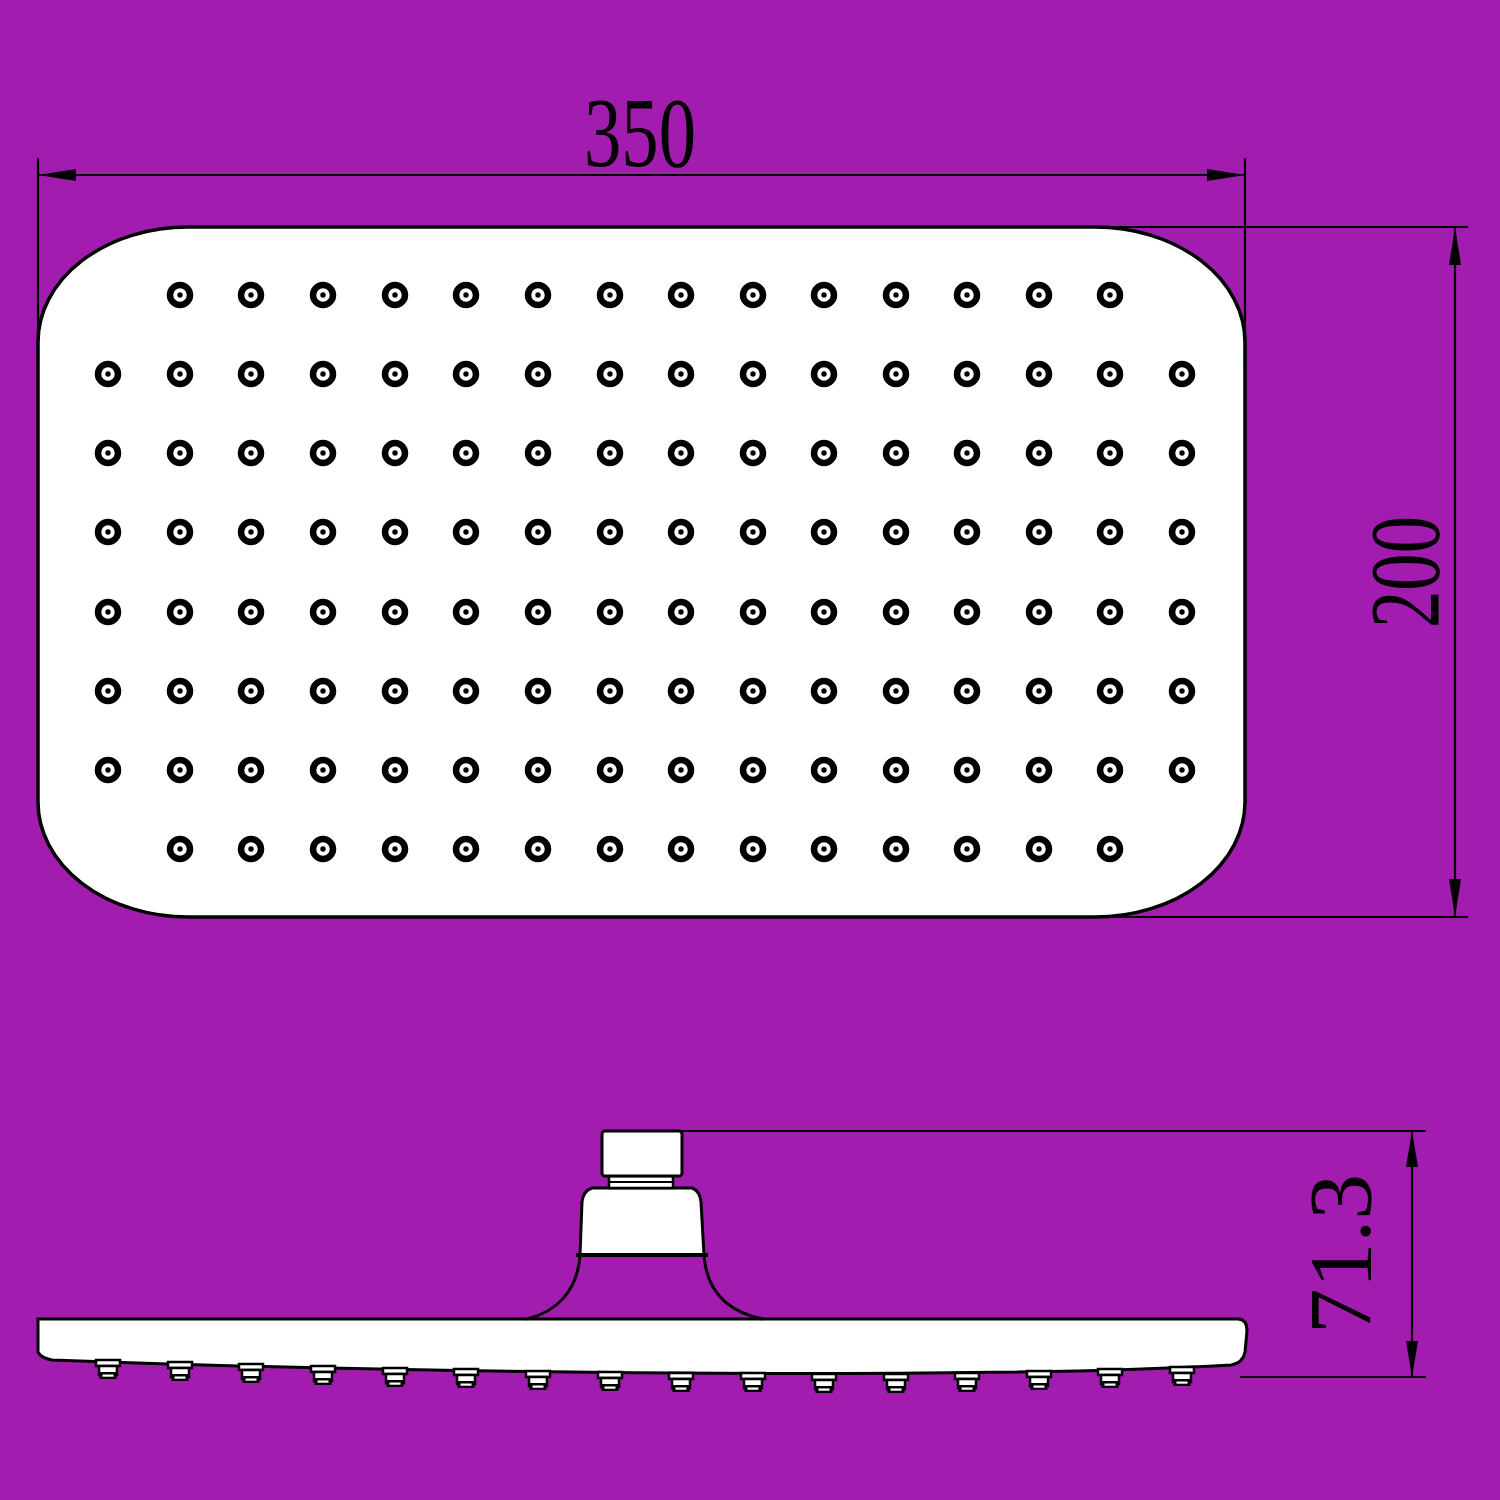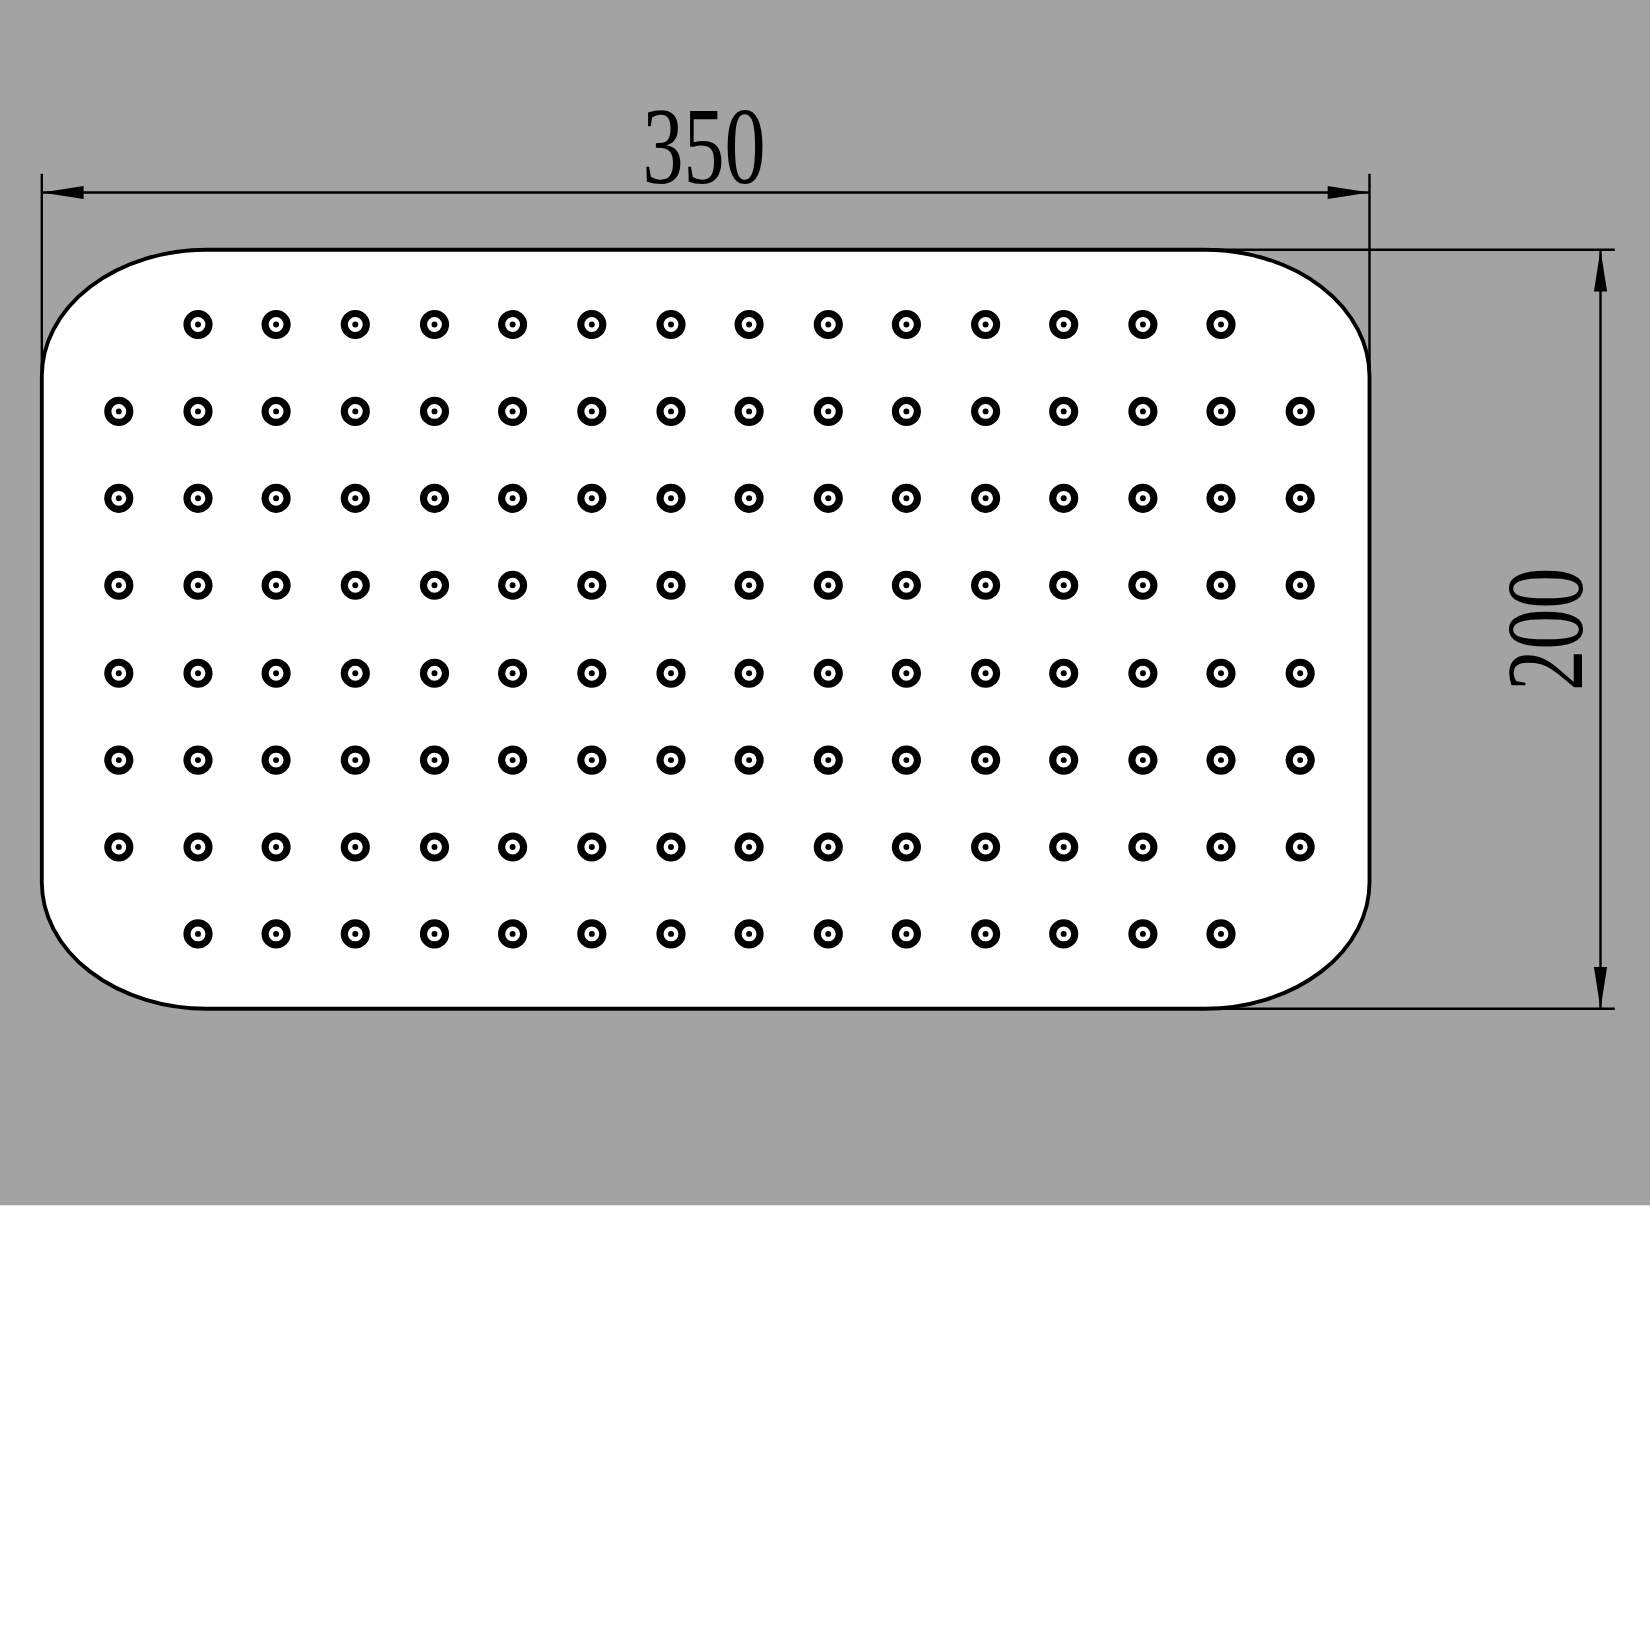--- a/index.html
+++ b/index.html
@@ -1,16 +1,16 @@
 <!DOCTYPE html>
 <html><head>
 <meta charset="utf-8">
 <style>
   html,body{margin:0;padding:0;background:#ffffff;}
-  .page{width:1500px;height:1096px;position:relative;background:#a3a3a3;overflow:hidden;}
+  .page{width:1500px;height:1500px;position:relative;background:#a21caf;overflow:hidden;}
   svg{display:block;}
   text{font-family:"Liberation Serif","DejaVu Serif",serif;fill:#000000;}
 </style>
 </head>
 <body>
 
 <div class="page">
 <svg width="1500" height="1500" viewBox="0 0 1500 1500">
 
   <g>

